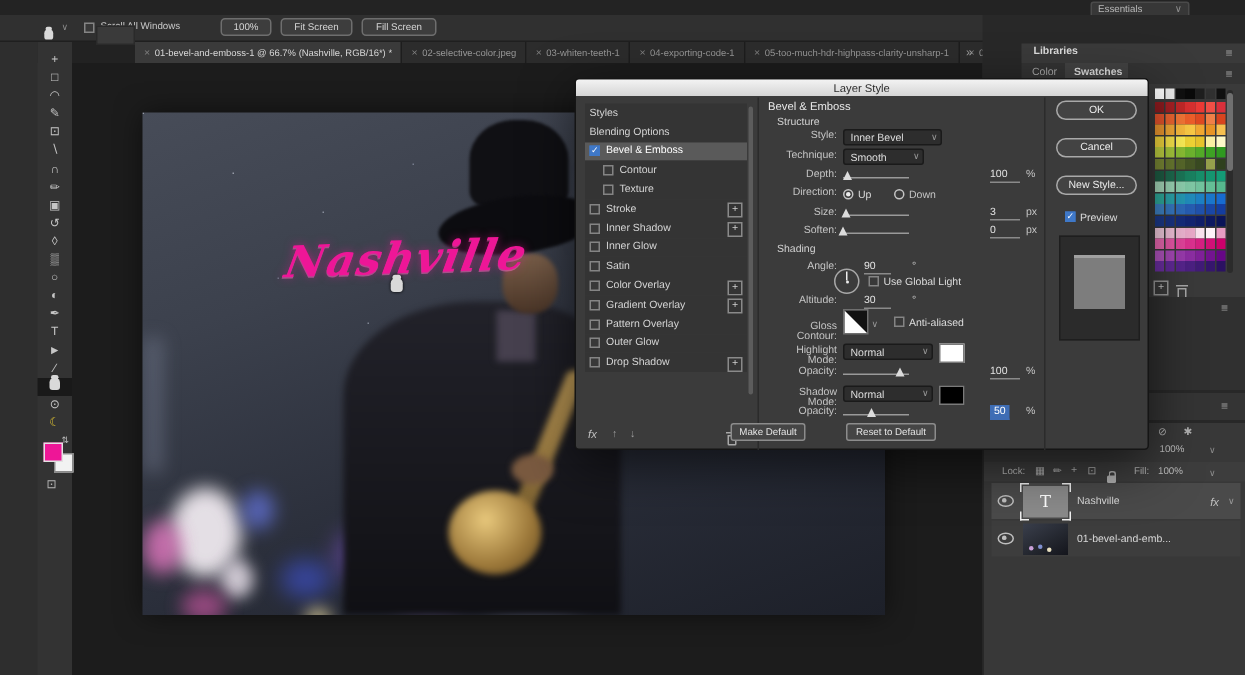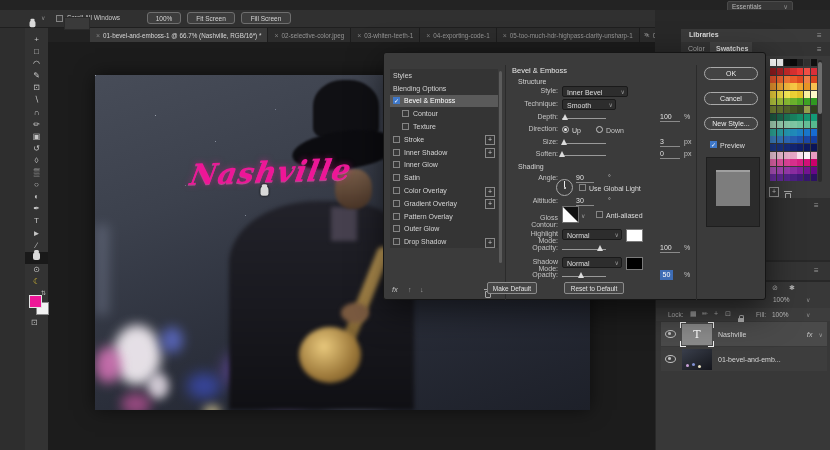--- a/index.html
+++ b/index.html
@@ -422,20 +422,21 @@
             <div class="lthumb img">
               <span style="position: absolute; left: 4px; bottom: 3px; width: 3px; height: 3px; border-radius: 50%; background: rgb(201, 160, 216); box-shadow: rgb(128, 144, 208) 6px -1px 0px, rgb(232, 224, 192) 12px 1px 0px;"></span>
             </div>
             <span style="font-size: 7px; color: rgb(216, 216, 216); flex: 1 1 0%; white-space: nowrap; overflow: hidden;">01-bevel-and-emb...</span>
           </div>
         </div>
     </div>
   </div>
 
   <div class="abs" id="dialog">
+    <div class="abs" id="dlgtitle">Layer Style</div>
 
     <div class="abs" id="styleslist">
         <div class="slrow">
           <span>Styles</span>
         </div>
         <div class="slrow">
           <span>Blending Options</span>
         </div>
         <div class="slrow selected">
           <span class="cb checked">✓</span>

